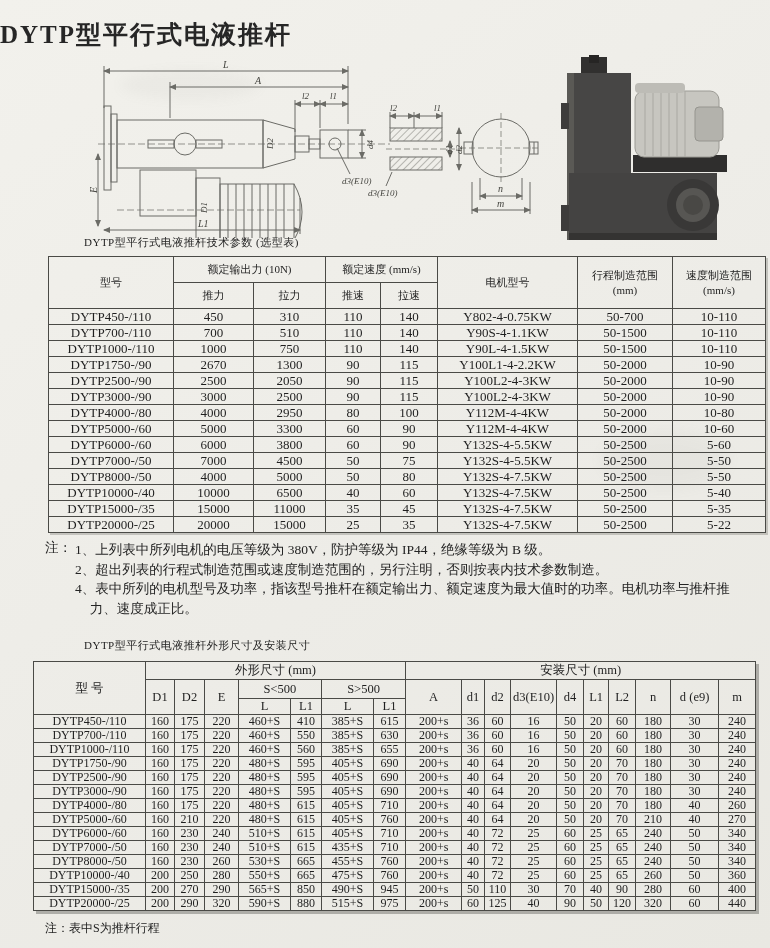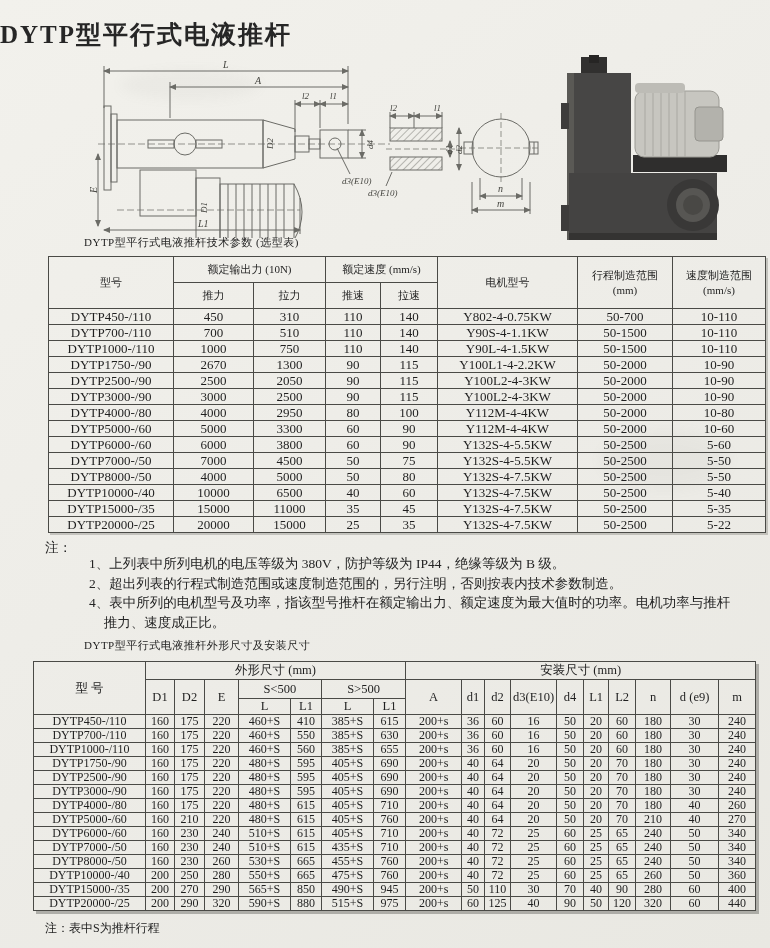--- a/index.html
+++ b/index.html
@@ -32,21 +32,21 @@
   #table2{left:33px;top:661px;width:722px;font-size:12px;
           border:1.5px solid #3c3c38;box-shadow:3px 3px 0 rgba(60,60,55,.35);}
   #table2 thead th{font-size:12.5px;margin-top:17px;}
   #table2 thead tr.r1 th{height:17px;}
   #table2 thead tr.r2 th{height:18px;}
   #table2 thead tr.r3 th{height:14px;}
   #table2 tbody td{height:13px;line-height:13px;}
   .two-line div{line-height:15px;}
   .notes{position:absolute;left:45px;top:538px;width:705px;font-size:13.5px;line-height:19.5px;color:#242424;}
   .notes-prefix{position:absolute;left:0;top:0;}
-  .notes ol{list-style:none;margin:16px;padding:0 0 0 28px;}
+  .notes ol{list-style:none;margin:2px;padding:0 0 0 28px;}
   .notes li{padding-left:1.1em;text-indent:-1.1em;}
   .footer-note{position:absolute;left:45px;top:920px;font-size:12px;color:#242424;}
   .dim-label{font-style:italic;font-size:9px;fill:#44443f;font-family:"Liberation Serif",serif;}
   .dim-label.big{font-size:10px;}
 </style>
 </head>
 <body>
 
 <div class="page">
 

